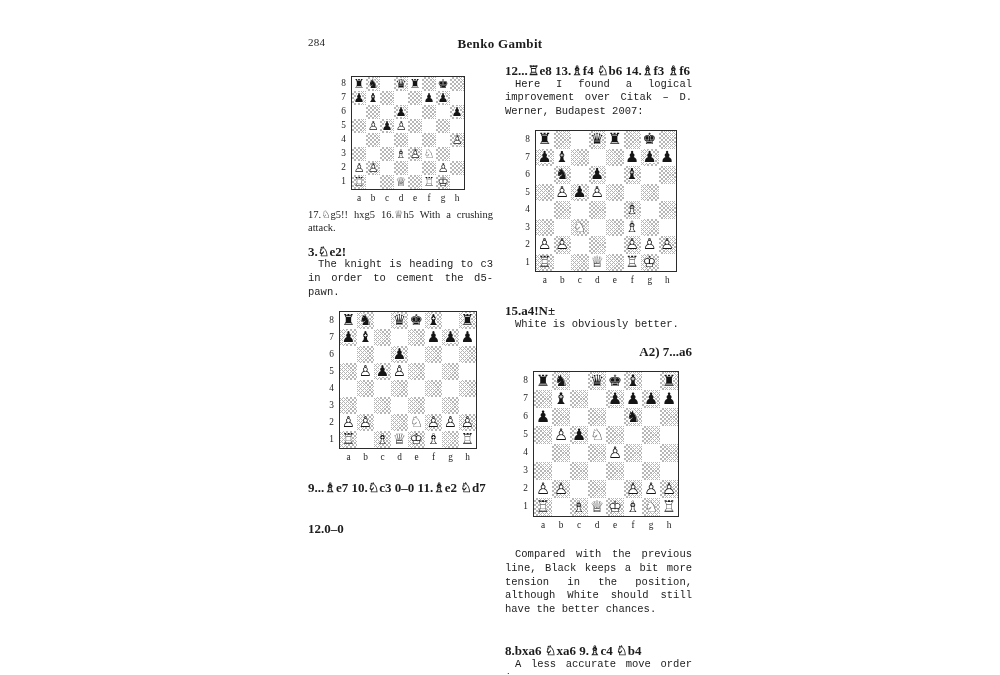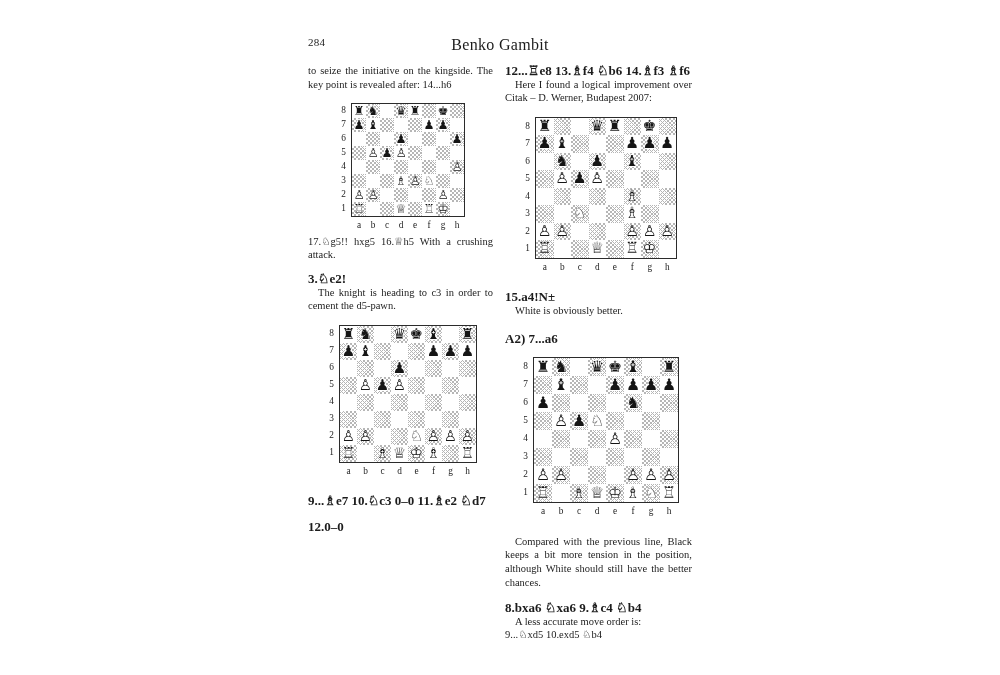--- a/index.html
+++ b/index.html
@@ -12,41 +12,41 @@
     overflow: hidden;
   }
   .page { position: relative; width: 904px; height: 675px; }
 
   .pagenum {
     position: absolute; left: 308px; top: 36px;
     font-size: 11px; letter-spacing: 0.3px;
   }
   .running-title {
     position: absolute; left: 0; top: 36px; width: 1000px;
-    text-align: center; font-size: 16px; letter-spacing: 0.3px;
+    text-align: center; font-size: 13px; letter-spacing: 0.3px; font-weight: bold;
   }
 
   .col {
     position: absolute; top: 64px; width: 185px;
     font-size: 10.5px; line-height: 13.6px;
     text-align: justify;
   }
   .col-left  { left: 308px; }
   .col-right { left: 505px; width: 187px; }
 
   p { margin: 0; }
-  .indent { text-indent: 10px; }
+  .indent { text-indent: 10px; font-family: Liberation Mono, monospace; }
   .moveline {
     font-weight: bold; text-align: left;
     font-size: 13px; line-height: 13.6px;
   }
-  .center { text-align: left; }
+  .center { text-align: right; }
   .mt4  { margin-top: 16px; }
   .mt10 { margin-top: 10px; }
-  .mt12 { margin-top: 12px; }
+  .mt12 { margin-top: 28px; }
   .mt14 { margin-top: 14px; }
 
   
   .diagram { width: fit-content; margin: 12px auto 2px; }
   .dg-inner { display: flex; }
   .ranks { display: flex; flex-direction: column; padding-top: 1px; }
   .rank-label {
     height: var(--sq); width: 15px;
     display: flex; align-items: center; justify-content: flex-end;
     padding-right: 5px; font-size: 9.3px; color: #222;
@@ -81,21 +81,20 @@
 </style>
 </head>
 <body>
 
 <div class="page">
 
   <div class="pagenum">284</div>
   <div class="running-title">Benko Gambit</div>
 
   <div class="col col-left">
-    <p class="body">to seize the initiative on the kingside. The key point is revealed after: 14...h6</p>
 
     <div class="diagram" style="--sq:14px">
         <div class="dg-inner">
           <div class="ranks">
             <span class="rank-label">8</span>
             <span class="rank-label">7</span>
             <span class="rank-label">6</span>
             <span class="rank-label">5</span>
             <span class="rank-label">4</span>
             <span class="rank-label">3</span>

